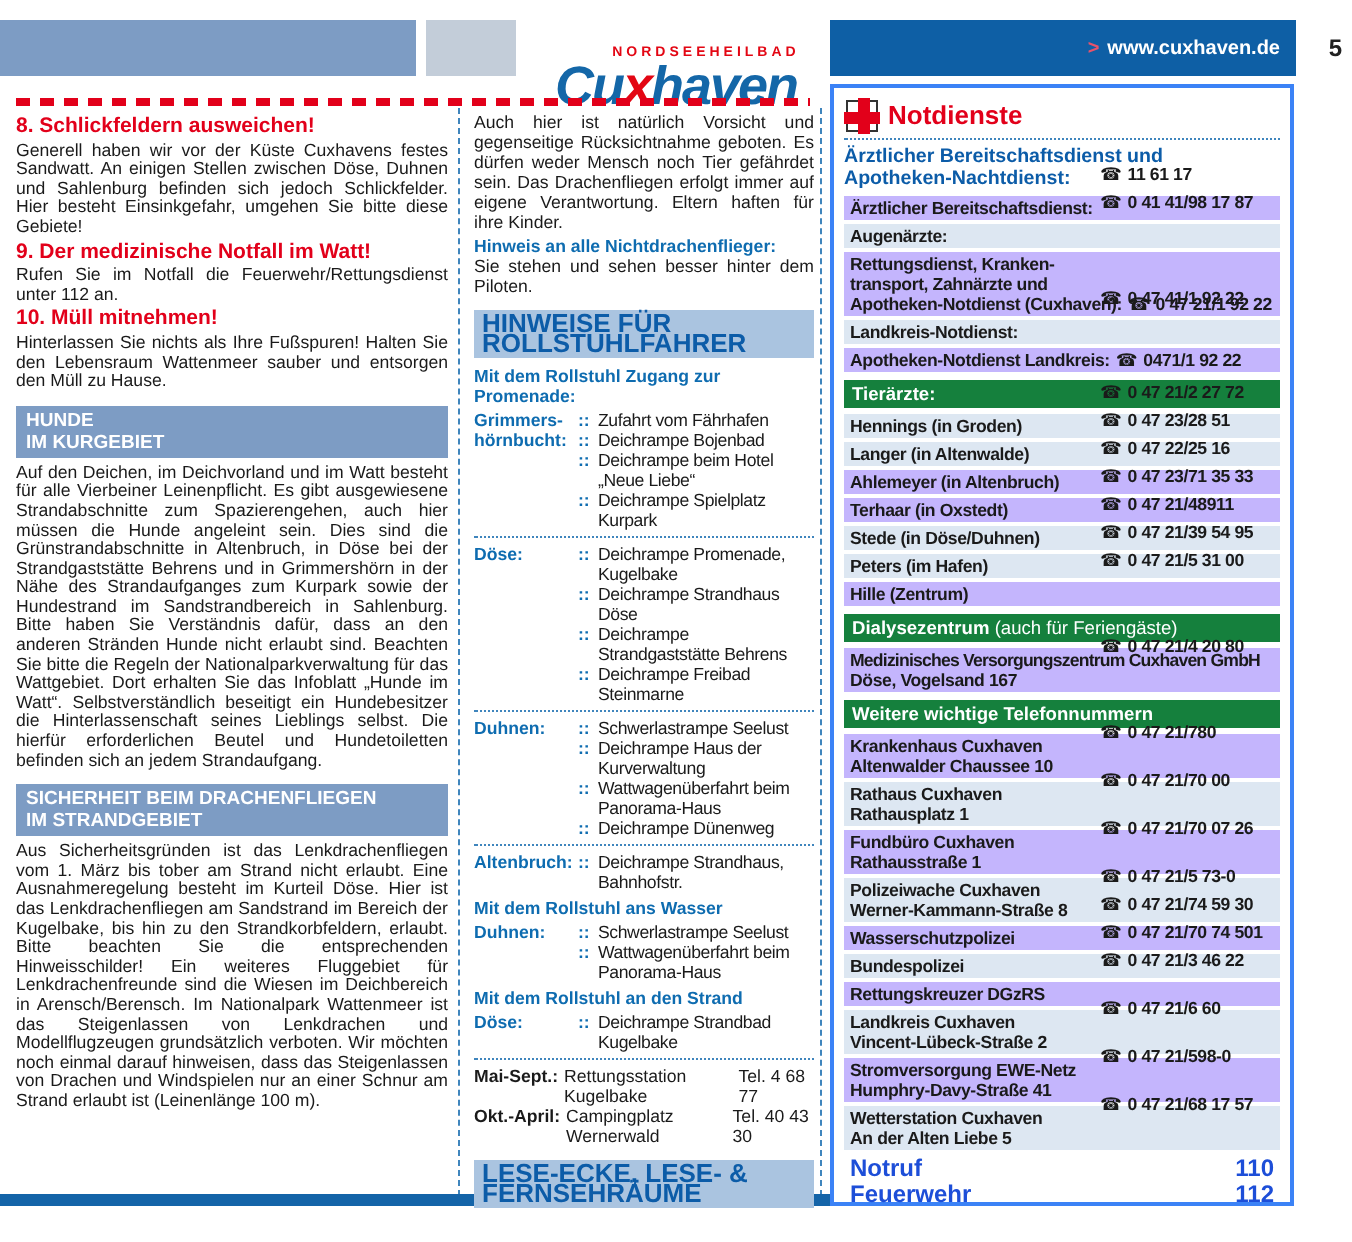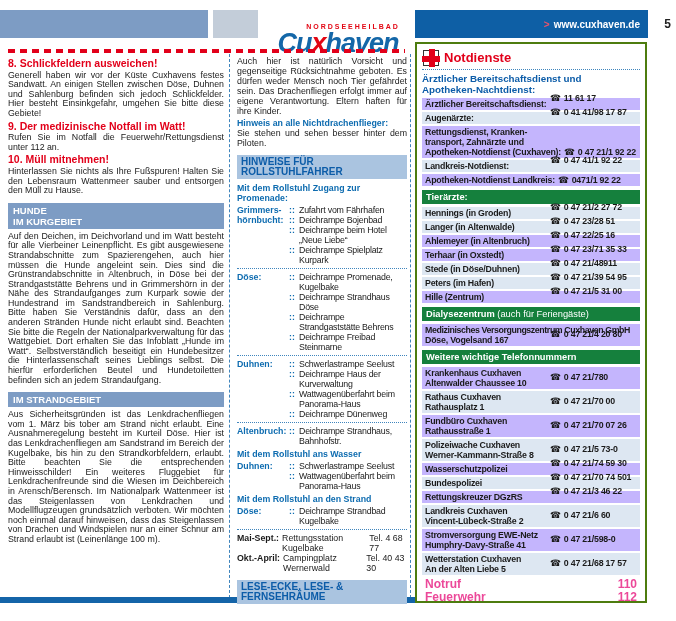--- a/index.html
+++ b/index.html
@@ -30,57 +30,57 @@
   .col-left { position:absolute; left:8px; top:56px; width:216px; font-size:8.8px; line-height:9.6px; }
   .red-h { color:#e2001a; font-weight:bold; font-size:10.5px; margin:3px 0 2px; }
   .body-p { text-align:justify; margin-bottom:3px; }
   .sec-bar { background:#7d9cc4; color:#ffffff; font-weight:bold; font-size:9.5px; line-height:11px;
              padding:2px 5px; margin:7px 0 3px; }
 
   
   .col-mid { position:absolute; left:237px; top:56px; width:170px; font-size:8.8px; line-height:10px; }
   .mid-p { text-align:justify; margin-bottom:2px; }
   .blue-b { color:#0e6cb0; font-weight:bold; }
-  .mid-bar { background:#aac4e0; color:#0c5ca8; font-weight:bold; font-size:10px; padding:2px 4px; margin:7px 0 4px; }
+  .mid-bar { background:#aac4e0; color:#0c5ca8; font-weight:bold; font-size:13px; padding:2px 4px; margin:7px 0 4px; }
   .mid-title { color:#0e6cb0; font-weight:bold; margin:3px 0 2px; }
   .rs-row { display:flex; margin-bottom:1px; }
   .rs-label { flex:none; width:52px; color:#0e6cb0; font-weight:bold; }
   .rs-label div:empty { display:none; }
   .rs-items { flex:1; }
   .rs-item { display:flex; }
   .rs-colon { flex:none; width:10px; color:#0e6cb0; font-weight:bold; }
   .rs-text { flex:1; letter-spacing:-0.2px; }
   .dotsep { border-top:1px dotted #3f85bd; margin:3px 0; }
   .rent-head { display:flex; justify-content:space-between; font-weight:bold; margin-bottom:1px; }
   .rent-price { color:#1a1a1a; }
   .rent-line { display:flex; }
   .rent-label { font-weight:bold; flex:none; margin-right:3px; }
   .rent-tel { margin-left:auto; }
 
   
   .notbox { position:absolute; left:415px; top:42px; width:232px; height:561px;
-            border:2px solid #4d7c0f; background:#ffffff; padding:4px 5px; font-size:8.8px; line-height:10px; }
+            border:2px solid #3b82f6; background:#ffffff; padding:4px 5px; font-size:8.8px; line-height:10px; }
   .not-head { display:flex; align-items:center; padding:2px 1px 3px; border-bottom:1px dotted #3f85bd; margin-bottom:3px; }
   .cross { position:relative; width:16px; height:16px; background:#fff; border:1px solid #333; margin-right:5px; flex:none; }
   .cross:before { content:""; position:absolute; left:5px; top:-2px; width:6px; height:18px; background:#e2001a; }
   .cross:after  { content:""; position:absolute; left:-2px; top:5px; width:18px; height:6px; background:#e2001a; }
   .not-title { color:#e2001a; font-weight:bold; font-size:13px; }
   .sub-blue { color:#0c5ca8; font-weight:bold; font-size:9.8px; line-height:11px; margin:2px 0 3px; }
   .blue-bar { background:#15803d; color:#ffffff; font-weight:bold; font-size:9.3px; padding:2px 4px; margin:4px 0 3px; }
   .blue-bar .norm { font-weight:normal; }
   .prow { position:relative; background:#c4b5fd; margin-bottom:2px; padding:1px 3px; min-height:12px;
           font-weight:bold; letter-spacing:-0.2px; }
   .prow.shade { background:#dde7f2; }
   .pl:empty { display:none; }
-  .pp { position:absolute; left:128px; bottom:7px; white-space:nowrap; }
+  .pp { position:absolute; left:128px; bottom:18px; white-space:nowrap; }
   .prow.wide { display:flex; align-items:flex-end; }
   .prow.wide .pp { position:static; margin-left:3px; }
   .pico { margin-right:3px; font-weight:normal; }
   .tight { letter-spacing:-0.4px; }
-  .notruf-row { display:flex; justify-content:space-between; color:#ec4899; font-weight:bold; font-size:12px;
+  .notruf-row { display:flex; justify-content:space-between; color:#1d4ed8; font-weight:bold; font-size:12px;
                 line-height:13px; padding:0 3px; }
   .mt2 { margin-top:3px; }
 </style>
 </head>
 <body>
 
 <div class="page">
 
   <div class="banner-left"></div>
   <div class="banner-mid"></div>
@@ -108,20 +108,21 @@
 
     <div class="sec-bar">
       <div>HUNDE</div>
       <div>IM KURGEBIET</div>
     </div>
     <div class="body-p">
       
     <span>Auf den Deichen, im Deichvorland und im Watt besteht für alle Vierbeiner Leinenpflicht. Es gibt ausgewiesene Strandabschnitte zum Spazierengehen, auch hier müssen die Hunde angeleint sein. Dies sind die Grünstrandabschnitte in Altenbruch, in Döse bei der Strandgaststätte Behrens und in Grimmershörn in der Nähe des Strandaufganges zum Kurpark sowie der Hundestrand im Sandstrandbereich in Sahlenburg. </span><span class="blue">Bitte haben Sie Verständnis dafür, dass an den anderen Stränden Hunde nicht erlaubt sind. Beachten Sie bitte die Regeln der Nationalparkverwaltung für das Wattgebiet. Dort erhalten Sie das Infoblatt „Hunde im Watt“.</span><span> Selbstverständlich beseitigt ein Hundebesitzer die Hinterlassenschaft seines Lieblings selbst. Die hierfür erforderlichen Beutel und Hundetoiletten befinden sich an jedem Strandaufgang.</span></div>
 
     <div class="sec-bar">
+      <div>SICHERHEIT BEIM DRACHENFLIEGEN</div>
       <div>IM STRANDGEBIET</div>
     </div>
     <div class="body-p">
       
     <span>Aus Sicherheitsgründen ist das </span><span class="blue">Lenkdrachenfliegen</span><span> vom 1. März bis tober am Strand nicht erlaubt. </span><span class="blue">Eine Ausnahmeregelung besteht im Kurteil Döse. </span><span>Hier ist das Lenkdrachenfliegen am Sandstrand im Bereich der Kugelbake, bis hin zu den Strandkorbfeldern, erlaubt. </span><span class="blue">Bitte beachten Sie die entsprechenden Hinweisschilder! </span><span>Ein weiteres Fluggebiet für Lenkdrachenfreunde sind die Wiesen im Deichbereich in Arensch/Berensch. </span><span class="blue">Im Nationalpark Wattenmeer ist das Steigenlassen von Lenkdrachen und Modellflugzeugen grundsätzlich verboten. </span><span>Wir möchten noch einmal darauf hinweisen, dass das Steigenlassen von Drachen und Windspielen nur an einer Schnur am Strand erlaubt ist (Leinenlänge 100 m).</span></div>
   </div>
 
   <div class="col-mid">
     <div class="mid-p">Auch hier ist natürlich Vorsicht und gegenseitige Rücksichtnahme geboten. Es dürfen weder Mensch noch Tier gefährdet sein. Das Drachenfliegen erfolgt immer auf eigene Verantwortung. Eltern haften für ihre Kinder.</div>
     <div class="blue-b">Hinweis an alle Nichtdrachenflieger:</div>

